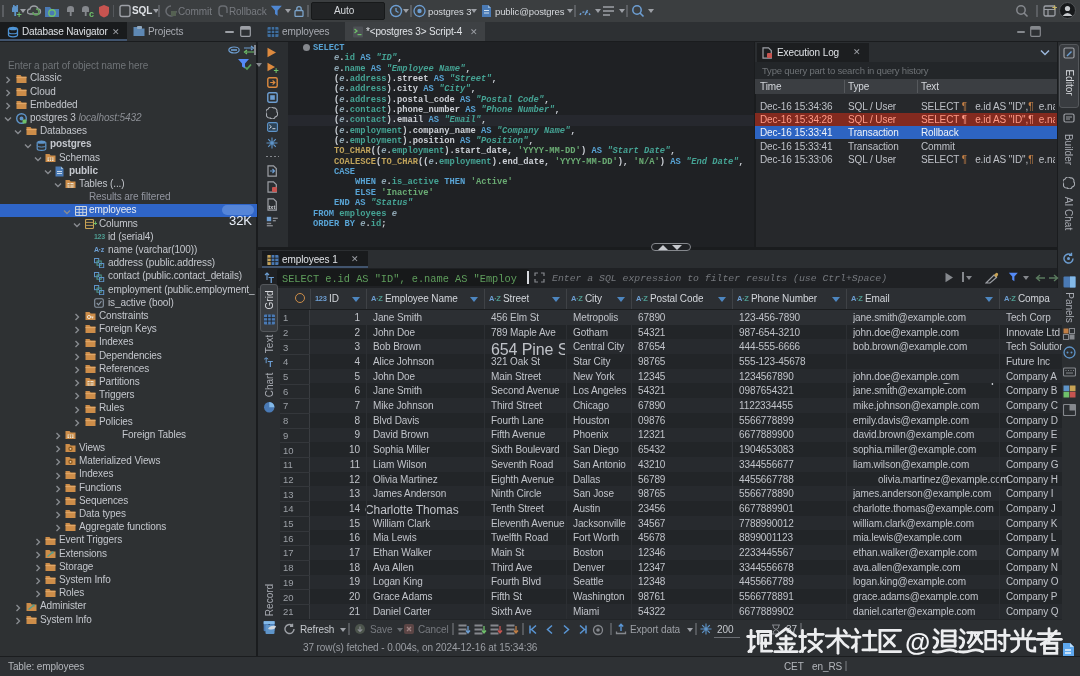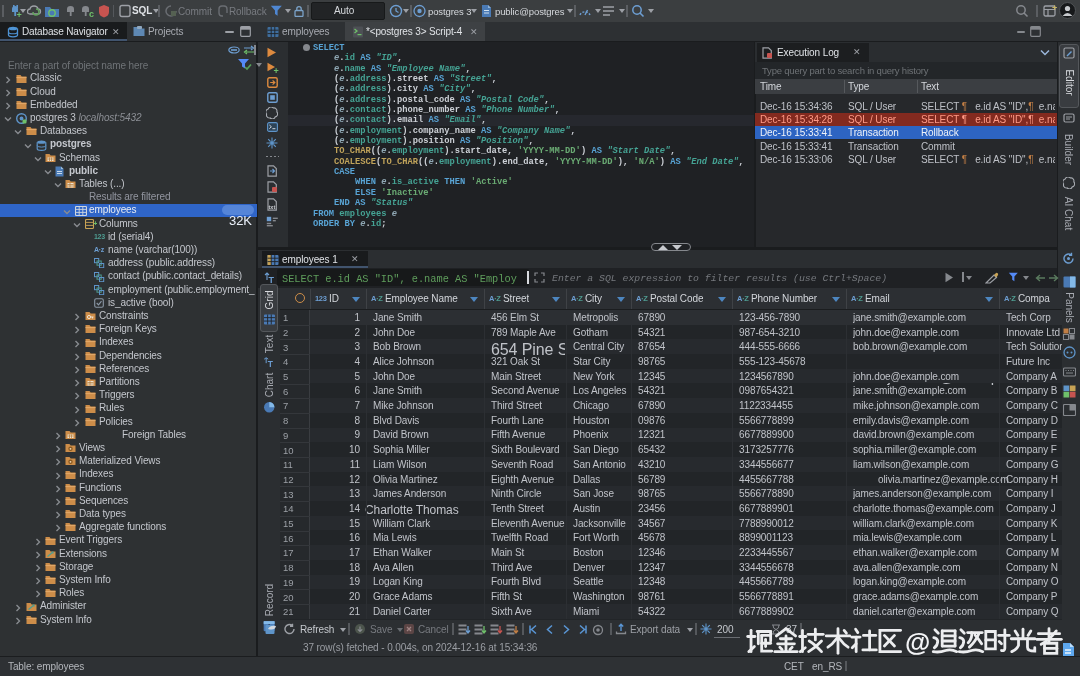--- a/index.html
+++ b/index.html
@@ -827,21 +827,21 @@
     <div class="tx" style="left:739px;top:429.4px;width:106px;overflow:hidden;color:#c0c3c9;font-size:10px">6677889900</div>
     <div class="tx" style="left:853px;top:429.4px;width:145px;overflow:hidden;color:#c0c3c9;font-size:10px">david.brown@example.com</div>
     <div class="tx" style="left:1006px;top:429.4px;width:56px;overflow:hidden;color:#c0c3c9;font-size:10px">Company E</div>
     <div class="ab" style="left:280px;top:442.3px;width:30px;height:1px;background:#34373b"></div>
     <div class="tx" style="left:283px;top:444.5px;color:#9ca0a6;font-size:9.5px;font-weight:normal;">10</div>
     <div class="tx" style="left:310px;top:444.1px;width:50px;text-align:right;color:#c0c3c9;font-size:10px">10</div>
     <div class="tx" style="left:373px;top:444.1px;width:110px;overflow:hidden;color:#c0c3c9;font-size:10px">Sophia Miller</div>
     <div class="tx" style="left:491px;top:444.1px;width:74px;overflow:hidden;color:#c0c3c9;font-size:10px">Sixth Boulevard</div>
     <div class="tx" style="left:573px;top:444.1px;width:57px;overflow:hidden;color:#c0c3c9;font-size:10px">San Diego</div>
     <div class="tx" style="left:638px;top:444.1px;width:93px;overflow:hidden;color:#c0c3c9;font-size:10px">65432</div>
-    <div class="tx" style="left:739px;top:444.1px;width:106px;overflow:hidden;color:#c0c3c9;font-size:10px">3173257776</div>
+    <div class="tx" style="left:739px;top:444.1px;width:106px;overflow:hidden;color:#c0c3c9;font-size:10px">1904653083</div>
     <div class="tx" style="left:853px;top:444.1px;width:145px;overflow:hidden;color:#c0c3c9;font-size:10px">sophia.miller@example.com</div>
     <div class="tx" style="left:1006px;top:444.1px;width:56px;overflow:hidden;color:#c0c3c9;font-size:10px">Company F</div>
     <div class="ab" style="left:310px;top:457.0px;width:752px;height:14.7px;background:#272a2e"></div>
     <div class="ab" style="left:280px;top:457.0px;width:30px;height:1px;background:#34373b"></div>
     <div class="tx" style="left:283px;top:459.2px;color:#9ca0a6;font-size:9.5px;font-weight:normal;">11</div>
     <div class="tx" style="left:310px;top:458.8px;width:50px;text-align:right;color:#c0c3c9;font-size:10px">11</div>
     <div class="tx" style="left:373px;top:458.8px;width:110px;overflow:hidden;color:#c0c3c9;font-size:10px">Liam Wilson</div>
     <div class="tx" style="left:491px;top:458.8px;width:74px;overflow:hidden;color:#c0c3c9;font-size:10px">Seventh Road</div>
     <div class="tx" style="left:573px;top:458.8px;width:57px;overflow:hidden;color:#c0c3c9;font-size:10px">San Antonio</div>
     <div class="tx" style="left:638px;top:458.8px;width:93px;overflow:hidden;color:#c0c3c9;font-size:10px">43210</div>

